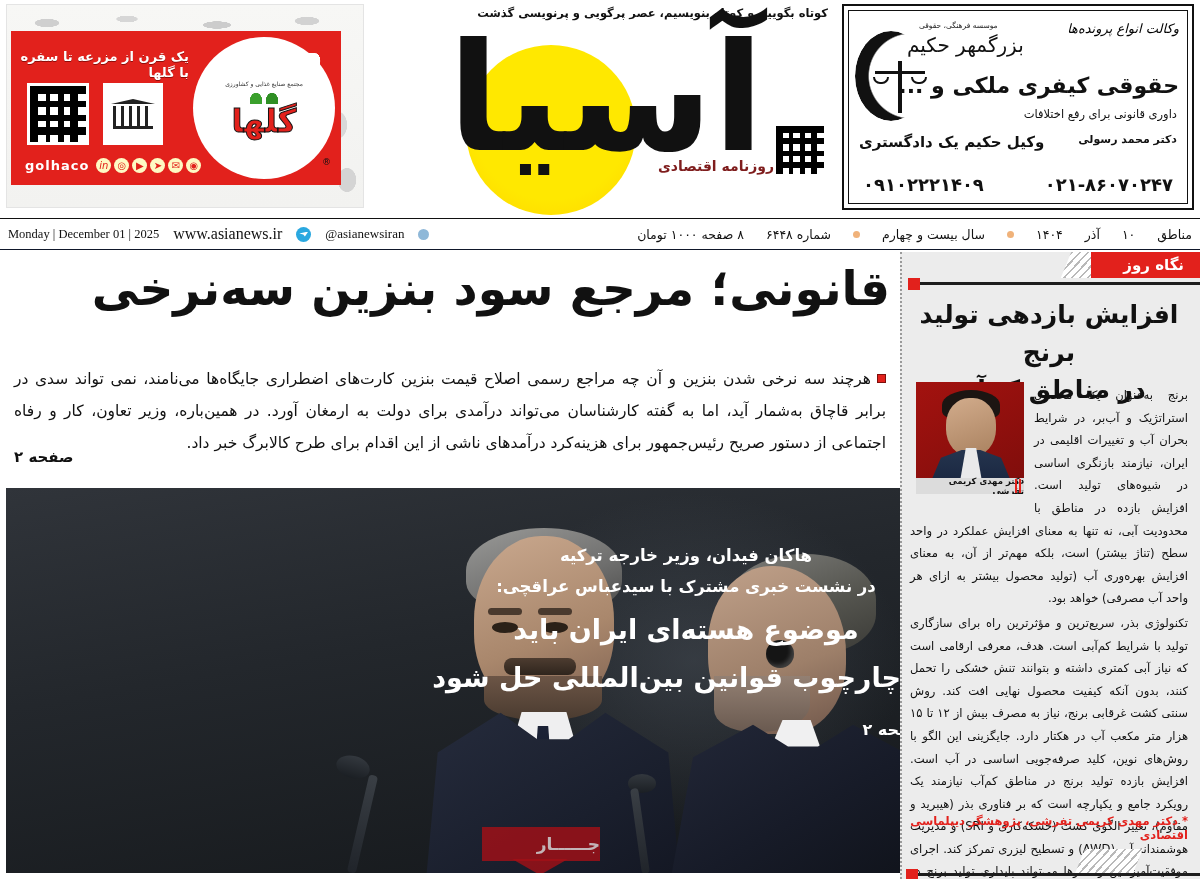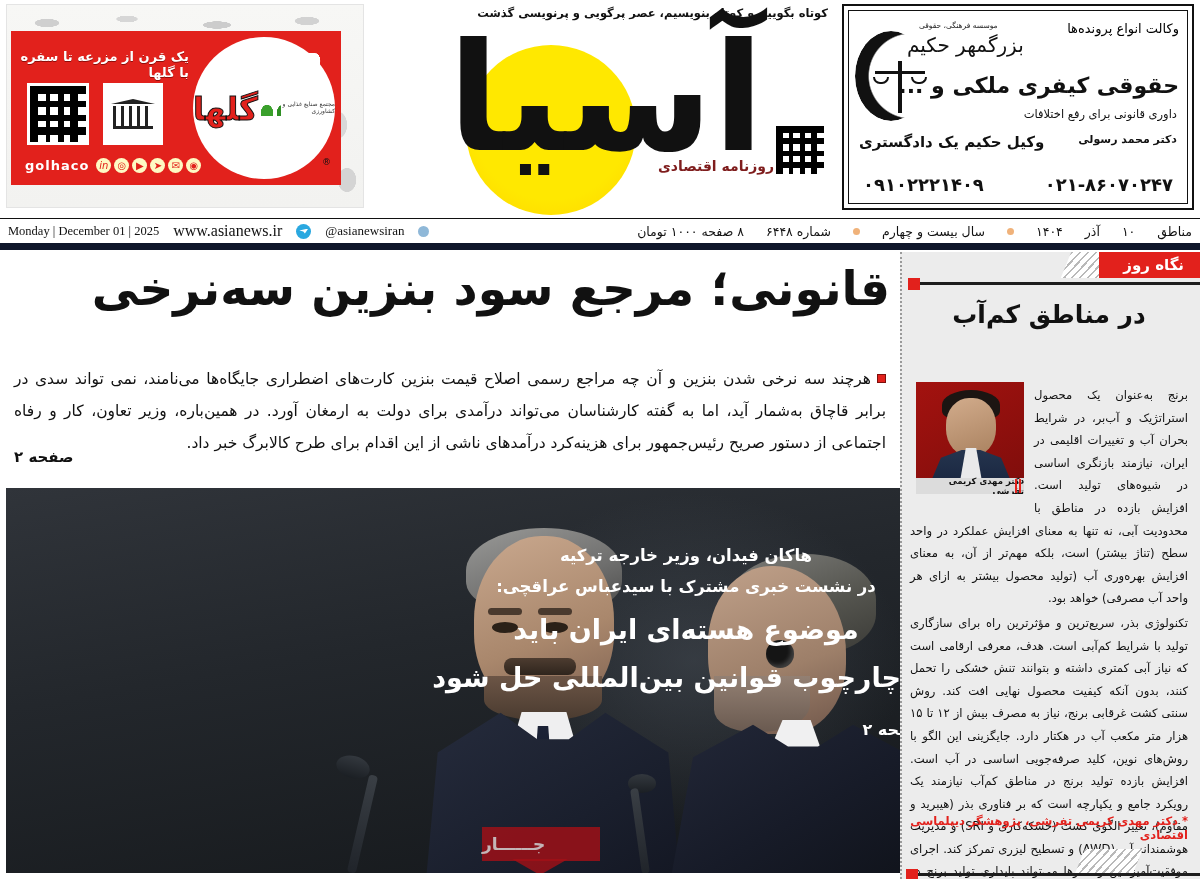--- a/index.html
+++ b/index.html
@@ -31,21 +31,21 @@
       radial-gradient(ellipse 20px 26px at 340px 175px, #d4d4d4 0 45%, transparent 47%),
       linear-gradient(#f7f7f5,#f2f2f0);
   }
   .golha-red {
     position:absolute; left:4px; top:26px; width:330px; height:154px;
     background:#e2211c;
   }
   .golha-circle {
     position:absolute; right:6px; top:6px; width:142px; height:142px;
     border-radius:50%; background:#ffffff;
-    display:flex; align-items:center; justify-content:center;
+    display:flex; flex-direction:column; align-items:center; justify-content:center;
   }
   .golha-sub { font-size:6px; color:#333; margin-bottom:2px; letter-spacing:.2px;}
   .golha-leaf {
     width:34px; height:15px;
     background:
       radial-gradient(ellipse 9px 13px at 9px 13px, #3aa02c 0 70%, transparent 72%),
       radial-gradient(ellipse 9px 13px at 25px 13px, #2f8f24 0 70%, transparent 72%);
   }
   .golha-word {
     margin-top:1px; font-size:32px; font-weight:bold; color:#e2211c;
@@ -117,21 +117,21 @@
     direction:rtl; font-weight:600;
   }
   .mast-qr { position:absolute; right:12px; bottom:42px; width:48px; height:48px; }
 
   
   .ad-law {
     position:absolute; right:6px; top:4px; width:352px; height:206px;
     border:2px solid #111; background:#fff; padding:4px;
   }
   .ad-law-inner { width:100%; height:100%; border:1px solid #111; position:relative; }
-  .law-top { position:absolute; right:8px; top:10px; font-size:13px; direction:rtl; }
+  .law-top { position:absolute; right:8px; top:10px; font-size:13px; direction:rtl;font-style:italic; }
   .law-brandsub { position:absolute; left:70px; top:10px; font-size:7.5px; color:#222; direction:rtl;}
   .law-brand {
     position:absolute; left:58px; top:22px; font-size:20px; font-weight:normal; color:#111; direction:rtl;
   }
   .law-logo { position:absolute; left:6px; top:14px; width:84px; height:110px; }
   .law-moon {
     position:absolute; left:0; top:6px; width:72px; height:90px; border-radius:50%;
     background:#111;
     -webkit-mask: radial-gradient(circle at 78% 50%, transparent 0 58%, #000 60%);
             mask: radial-gradient(circle at 78% 50%, transparent 0 58%, #000 60%);
@@ -156,21 +156,21 @@
   }
   .law-role {
     position:absolute; left:10px; top:122px; font-size:15px; font-weight:bold; direction:rtl; color:#111;
   }
   .law-tel1 { position:absolute; right:14px; bottom:8px; font-size:18px; font-weight:bold; direction:ltr; color:#111;}
   .law-tel2 { position:absolute; left:14px; bottom:8px; font-size:18px; font-weight:bold; direction:ltr; color:#111;}
 
   
   .infobar {
     position:absolute; left:0; top:218px; width:1200px; height:32px;
-    border-top:1px solid #111; border-bottom:7px solid #0f172a;
+    border-top:1px solid #111; border-bottom:1px solid #0f172a;
     display:flex; align-items:center; background:#fff;
   }
   .info-left {
     position:absolute; left:8px; display:flex; align-items:center; gap:14px;
     font-family:"Liberation Serif", serif; direction:ltr;
   }
   .info-date { font-size:12.5px; color:#111; }
   .info-url { font-size:16px; color:#111; font-family:"Liberation Serif", serif; }
   .tg-icon {
     width:15px; height:15px; border-radius:50%; background:#2aa8e0; display:inline-block;
@@ -298,36 +298,36 @@
     position:absolute; right:16px; top:52px; width:520px; direction:rtl; text-align:center; color:#fff;
   }
   .ov-l1 { font-size:16.5px; font-weight:bold; line-height:1.9; }
   .ov-l2 { font-size:16.5px; font-weight:bold; line-height:1.9; }
   .ov-big { font-size:27px; font-weight:bold; line-height:1.55; margin-top:6px; }
   .ov-page {
     position:absolute; right:36px; top:232px; font-size:16px; font-weight:bold; color:#fff; direction:rtl;
   }
   .watermark {
     position:absolute; left:476px; bottom:12px; width:118px; height:34px;
-    background:#a21017; opacity:.82; display:flex; align-items:center; justify-content:flex-end;
+    background:#a21017; opacity:.82; display:flex; align-items:center; justify-content:flex-start;
   }
   .watermark span { color:#e9d6d6; font-size:17px; font-weight:bold; direction:rtl; letter-spacing:-1px;}
   .wm-flag {
     position:absolute; left:506px; bottom:-2px; width:56px; height:16px; background:#a21017; opacity:.8;
     clip-path:polygon(0 0,100% 0,50% 100%);
   }
 
   
   .sidecol {
     position:absolute; right:0; top:0; width:300px; height:627px;
     background:#ececec; border-left:2px dotted #9a9a9a;
   }
   .tab-row { position:absolute; right:0; top:0; width:300px; height:26px; }
   .tab-red {
-    position:absolute; right:0; top:0; height:26px; padding:0 16px 0 24px;
+    position:absolute; right:0; top:0; height:26px; padding:0 16px 0 32px;
     background:#e2211c; color:#fff; font-size:15px; font-weight:bold;
     display:flex; align-items:center; direction:rtl;
   }
   .tab-hatch {
     position:absolute; top:0; height:26px; width:60px;
     background:repeating-linear-gradient(118deg,#b9b9b9 0 2px, #ffffff 2px 7px);
     transform:skewX(-22deg);
   }
   .tab-rule {
     position:absolute; left:8px; right:0; top:30px; height:3px; background:#1d1d1d;
@@ -540,20 +540,21 @@
 
     <div class="sidecol">
       <div class="tab-row">
         <div class="tab-hatch" style="right:74px;"></div>
         <div class="tab-red">نگاه روز</div>
       </div>
       <div class="tab-rule"></div>
       <div class="tab-sq"></div>
 
       <div class="side-headline">
+        <div>افزایش بازدهی تولید برنج</div>
         <div>در مناطق کم‌آب</div>
       </div>
 
       <div class="side-body">
         <div class="wrapimg"></div>
         <p>برنج به‌عنوان یک محصول استراتژیک و آب‌بر، در شرایط بحران آب و تغییرات اقلیمی در ایران، نیازمند بازنگری اساسی در شیوه‌های تولید است. افزایش بازده در مناطق با محدودیت آبی، نه تنها به معنای افزایش عملکرد در واحد سطح (تناژ بیشتر) است، بلکه مهم‌تر از آن، به معنای افزایش بهره‌وری آب (تولید محصول بیشتر به ازای هر واحد آب مصرفی) خواهد بود.</p>
         <p>تکنولوژی بذر، سریع‌ترین و مؤثرترین راه برای سازگاری تولید با شرایط کم‌آبی است. هدف، معرفی ارقامی است که نیاز آبی کمتری داشته و بتوانند تنش خشکی را تحمل کنند، بدون آنکه کیفیت محصول نهایی افت کند. روش سنتی کشت غرقابی برنج، نیاز به مصرف بیش از ۱۲ تا ۱۵ هزار متر مکعب آب در هکتار دارد. جایگزینی این الگو با روش‌های نوین، کلید صرفه‌جویی اساسی در آب است. افزایش بازده تولید برنج در مناطق کم‌آب نیازمند یک رویکرد جامع و یکپارچه است که بر فناوری بذر (هیبرید و مقاوم)، تغییر الگوی کشت (خشکه‌کاری و SRI) و مدیریت هوشمندانه آب (AWD) و تسطیح لیزری تمرکز کند. اجرای موفقیت‌آمیز این راهکارها می‌تواند پایداری تولید برنج در کشور را تضمین کرده و فشار بر منابع حیاتی آب را کاهش دهد.</p>
       </div>
 
       <div class="side-photo">

